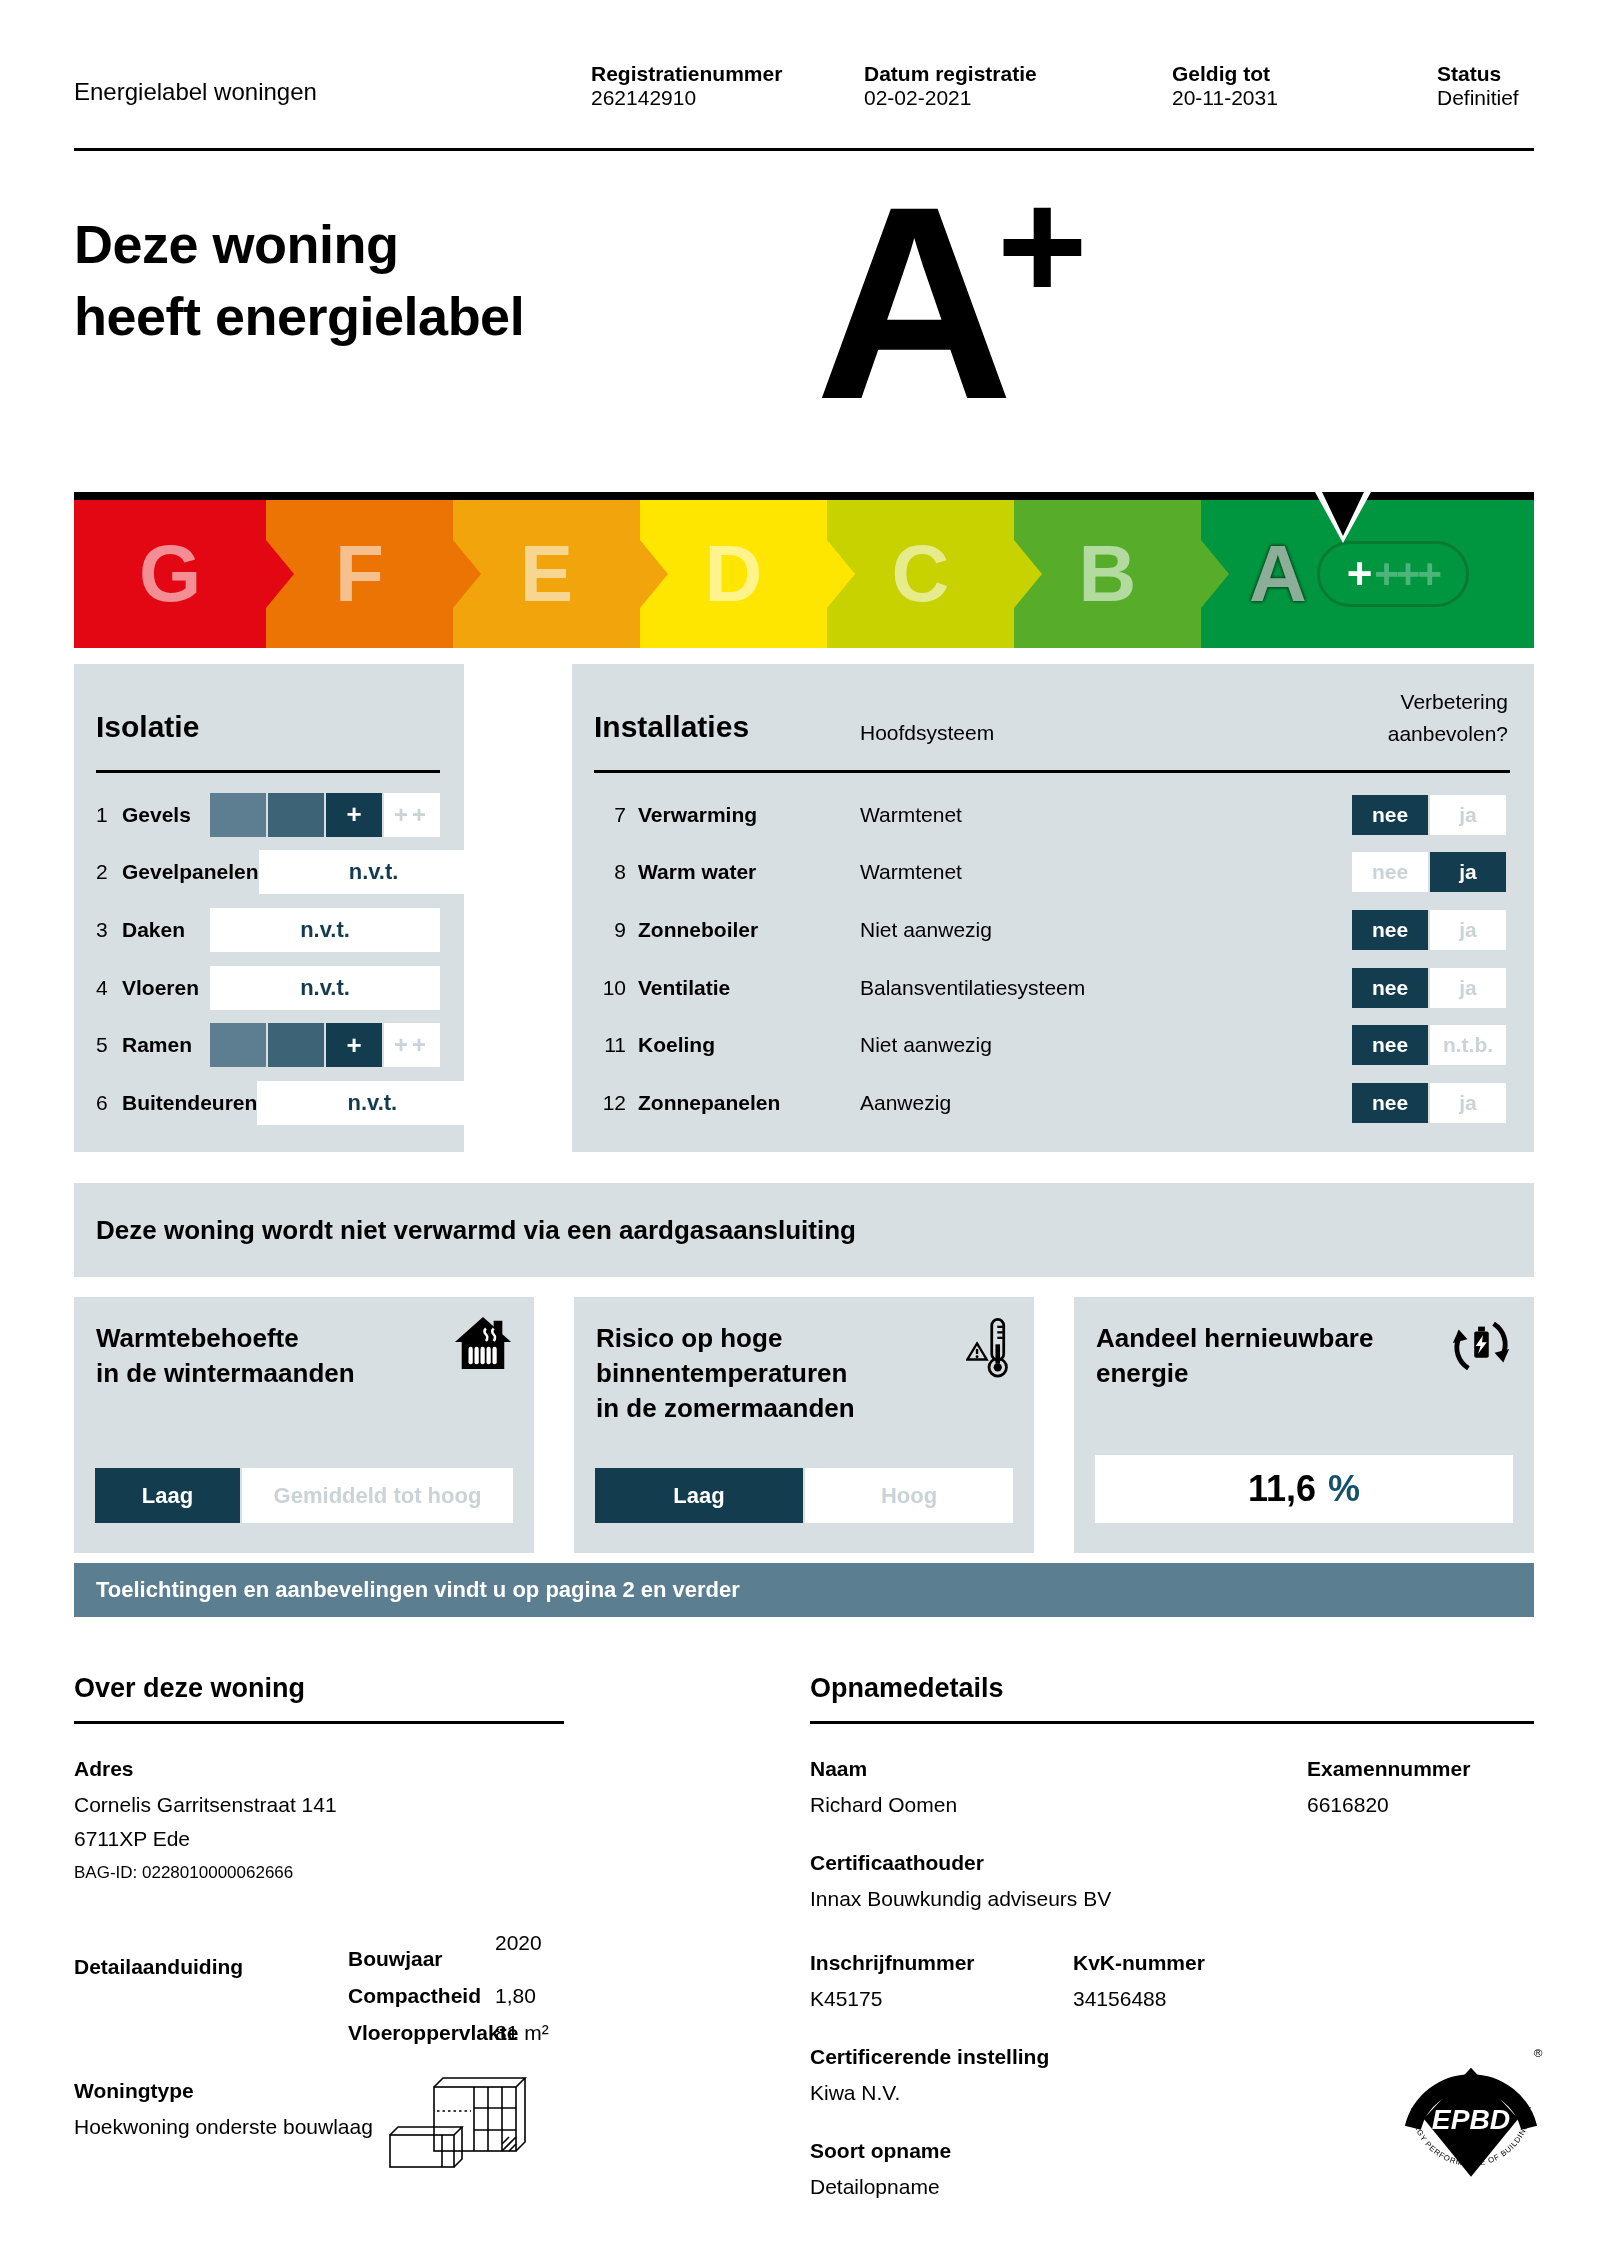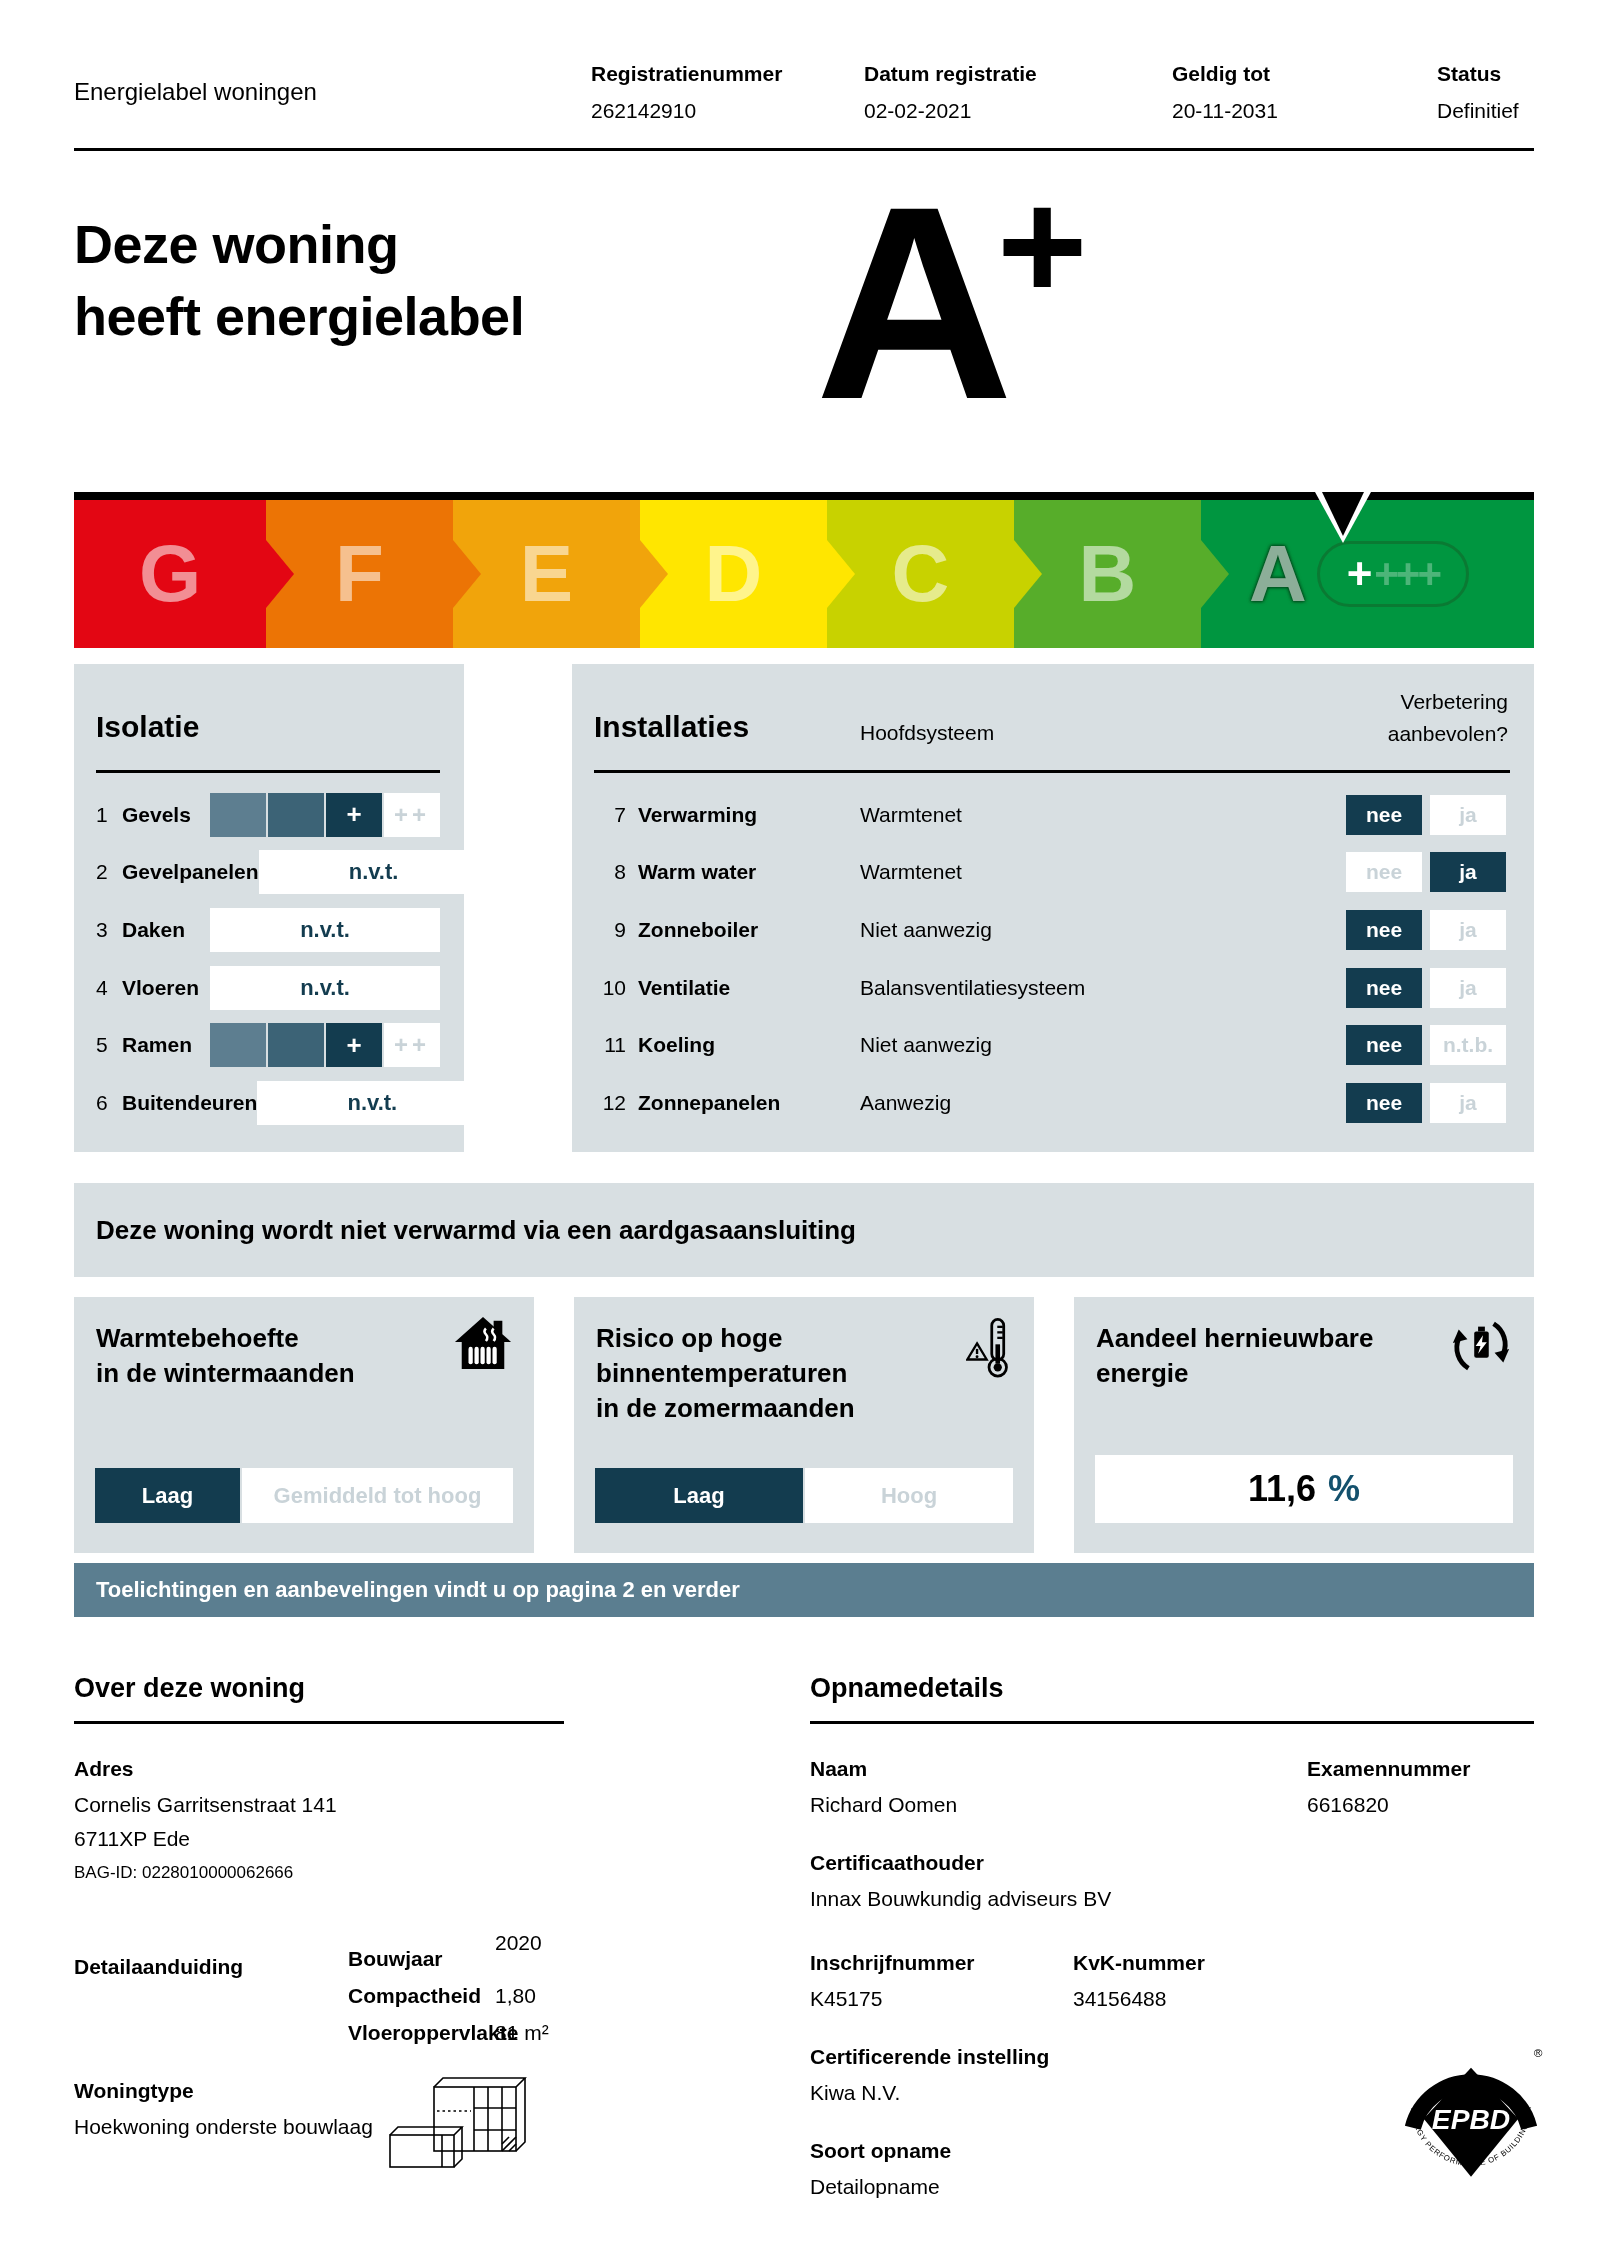--- a/index.html
+++ b/index.html
@@ -4,21 +4,21 @@
 <style>
   html,body{margin:0;padding:0;background:#fff;}
   #page{position:relative;width:1600px;height:2263px;background:#fff;
         font-family:"Liberation Sans","DejaVu Sans",sans-serif;color:#000;overflow:hidden;}
   .abs{position:absolute;}
 
   
   .hdr-title{left:74px;top:78px;font-size:24px;}
   .hfield{top:62px;}
   .hfield .hlab{font-size:21px;font-weight:bold;}
-  .hfield .hval{font-size:21px;margin-top:13px;}
+  .hfield .hval{font-size:21px;}
   .hf0{left:591px;} .hf1{left:864px;} .hf2{left:1172px;} .hf3{left:1437px;}
   .hdr-rule{left:74px;top:148px;width:1460px;height:3px;background:#000;}
 
   
   .hero-title{left:74px;top:208px;font-size:54px;font-weight:bold;line-height:72px;letter-spacing:-0.5px;}
   .hero-grade{left:815px;top:178px;font-size:275px;line-height:250px;font-weight:bold;}
   .hero-plus{left:997px;top:168px;font-size:155px;line-height:155px;font-weight:bold;}
 
   
   .scale{left:74px;top:492px;width:1460px;height:156px;}
@@ -64,21 +64,21 @@
   .m3{flex:1;background:#133c4f;display:flex;align-items:center;justify-content:center;color:#fff;font-size:26px;font-weight:bold;}
   .m4{flex:1;background:#fff;display:flex;align-items:center;justify-content:center;color:#c9d3d8;font-size:24px;font-weight:bold;letter-spacing:4px;}
   .nvt{margin-left:auto;width:230px;height:44px;background:#fff;display:flex;align-items:center;justify-content:center;
        color:#133c4f;font-size:22px;font-weight:bold;flex:none;}
   .inst-sub{position:absolute;left:288px;top:57px;font-size:21px;}
   .inst-improve{position:absolute;right:26px;top:22px;font-size:21px;text-align:right;line-height:32px;}
   .nrow{height:57.6px;display:flex;align-items:center;position:relative;}
   .nrow .n{width:32px;text-align:right;margin-right:12px;font-size:21px;flex:none;}
   .nrow .lbl{font-size:21px;font-weight:bold;}
   .nrow .sys{position:absolute;left:266px;font-size:21px;}
-  .toggle{position:absolute;right:4px;display:flex;gap:8px;}
+  .toggle{position:absolute;right:4px;display:flex;gap:2px;}
   .tg{width:76px;height:40px;display:flex;align-items:center;justify-content:center;font-size:21px;font-weight:bold;}
   .tg.sel{background:#133c4f;color:#fff;}
   .tg.un{background:#fff;color:#c9d3d8;}
 
   
   .gas{left:74px;top:1183px;width:1460px;height:94px;background:#d8dfe2;display:flex;align-items:center;}
   .gas span{margin-left:22px;font-size:26px;font-weight:bold;}
 
   
   .card{top:1297px;width:460px;height:256px;background:#d8dfe2;}

